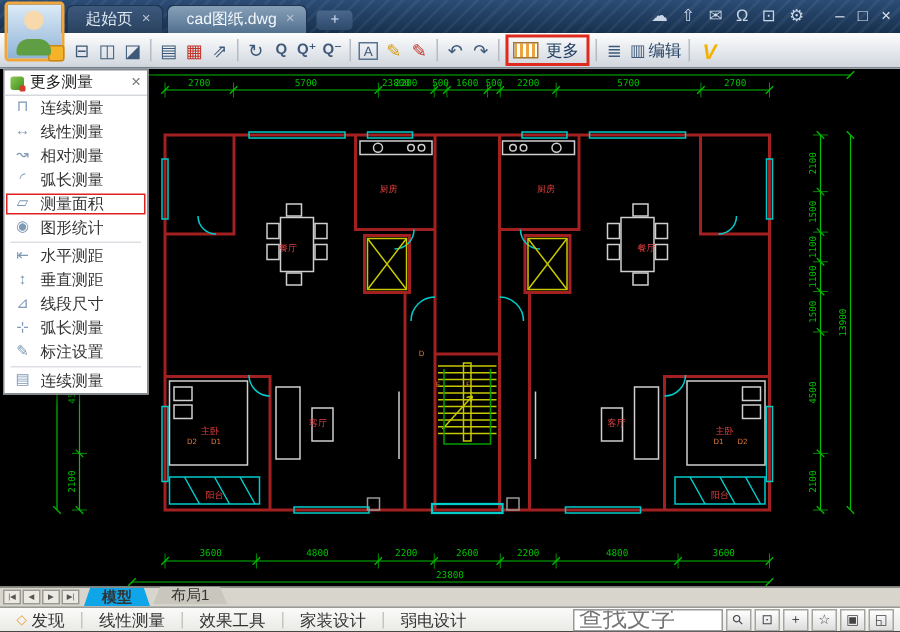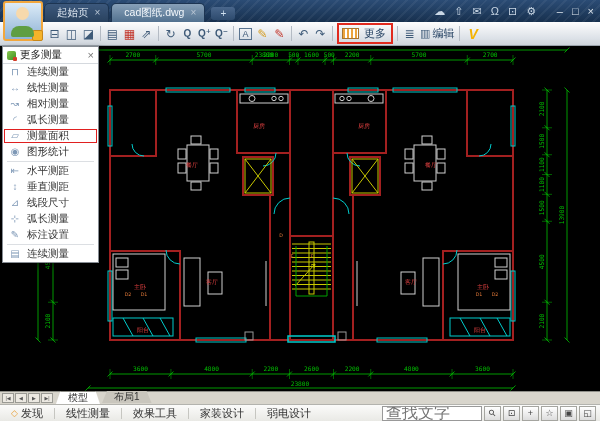--- a/index.html
+++ b/index.html
@@ -58,21 +58,21 @@
   .canvas{position:absolute;top:46px;left:0;width:600px;height:345px;background:#000;}
   .canvas svg{position:absolute;inset:0;}
   
   .tabstrip{position:absolute;top:391px;left:0;right:0;height:13px;background:#d8d5cc;border-top:1px solid #8f8f89;
     display:flex;align-items:flex-end;box-sizing:border-box;}
   .nav{display:flex;gap:1px;margin:0 3px 1px 2px;}
   .nav span{width:12px;height:10px;border:1px solid #9a9a94;background:#ece9e2;font-size:5px;color:#555;
     display:flex;align-items:center;justify-content:center;box-sizing:border-box;}
   .ltab{height:12px;padding:0 12px;font-size:10px;color:#333;display:flex;align-items:center;
     clip-path:polygon(10% 0,90% 0,100% 100%,0 100%);background:#c9c6bd;}
-  .ltab.active{background:#ffffff;border-top:1px solid #8a8a84;}
+  .ltab.active{background:#0ea5e9;border-top:1px solid #8a8a84;font-weight:bold;}
   
   .statusbar{position:absolute;top:404px;left:0;right:0;height:17px;display:flex;align-items:center;
     background:linear-gradient(#fbfbfa,#e9e9e5);border-top:1px solid #b3b3ae;box-sizing:border-box;font-size:11px;color:#333;}
   .sb-item{display:flex;align-items:center;gap:3px;padding:0 11px;}
   .sb-item .ic{color:#e8a23c;font-size:9px;}
   .sb-sep{width:1px;height:11px;background:#c6c6c1;}
   .sb-right{margin-left:auto;display:flex;align-items:center;gap:2px;padding-right:4px;}
   .sb-search{width:92px;height:13px;font-size:16px;border:1px solid #999;padding:0 3px;font-family:inherit;}
   .sb-btn{width:17px;height:15px;border:1px solid #a5a5a0;background:linear-gradient(#fff,#ddd);
     font-size:9px;color:#444;display:flex;align-items:center;justify-content:center;box-sizing:border-box;}

